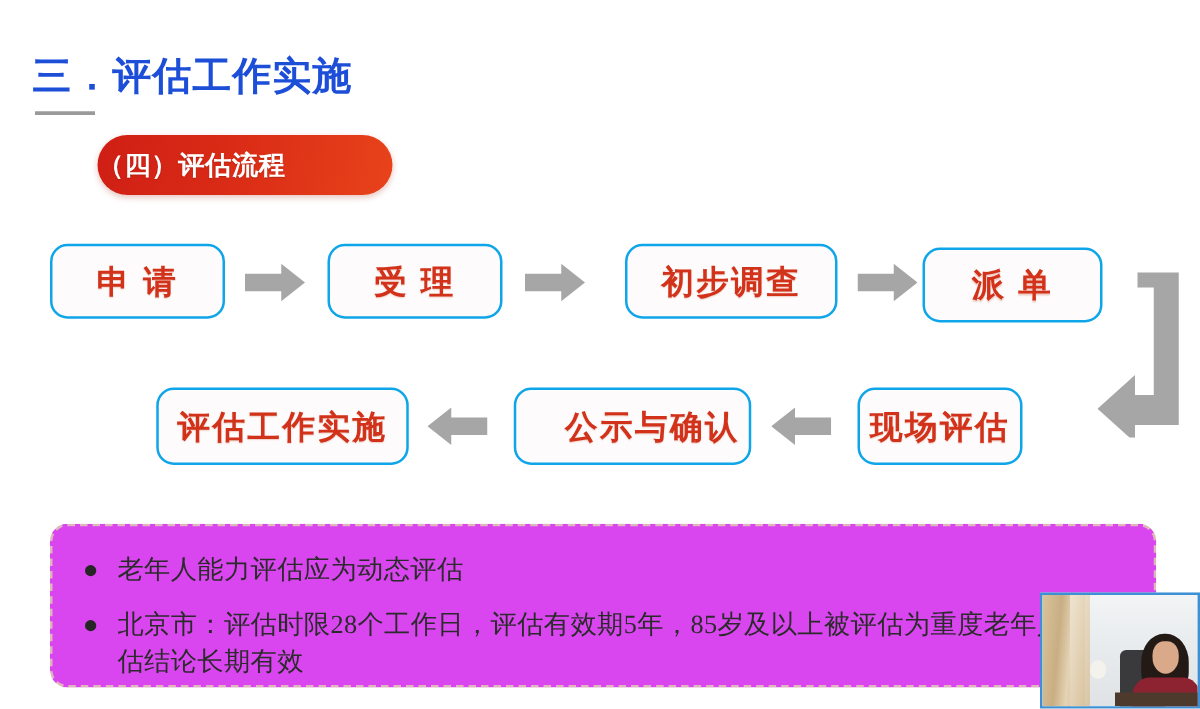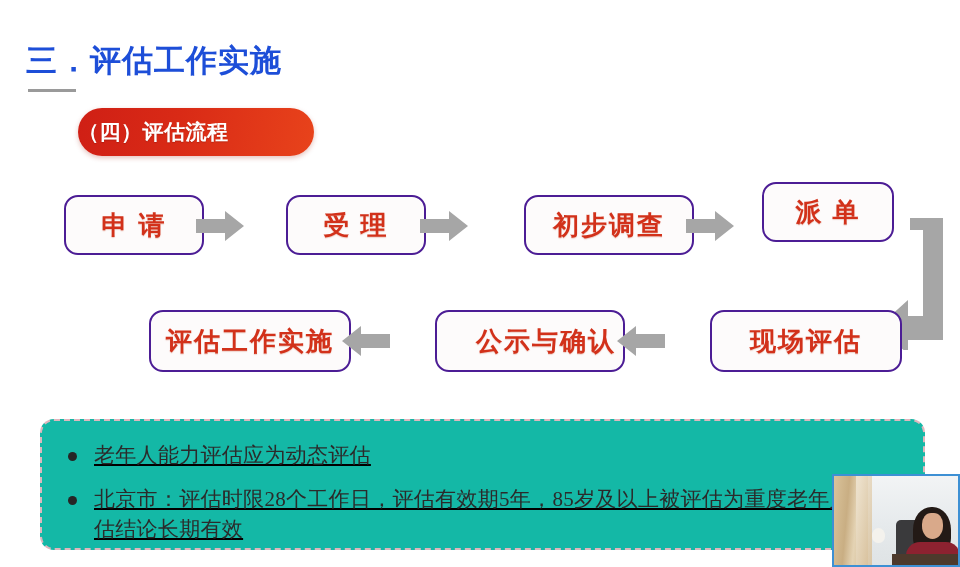--- a/index.html
+++ b/index.html
@@ -60,28 +60,27 @@
     font-size: 21px;
     font-weight: bold;
     letter-spacing: 0.5px;
     white-space: nowrap;
     text-shadow: 0 1px 1px rgba(120,20,10,0.35);
   }
 
   
   .flow-box {
     position: absolute;
-    border: 2px solid #4c1d95;
+    border: 2px solid #0ea5e9;
     border-radius: 14px;
     background: #fdfbfb;
     display: flex;
     align-items: center;
     justify-content: center;
     box-sizing: border-box;
-    margin-left: 24px;
   }
   .flow-label {
     color: #d2311a;
     font-size: 26px;
     font-weight: bold;
     letter-spacing: 2px;
     white-space: nowrap;
     text-shadow: 0 1px 1px rgba(190,70,40,0.25);
   }
 
@@ -93,23 +92,22 @@
 
   
   .bullet-panel {
     position: absolute;
     left: 40px;
     top: 419px;
     width: 885px;
     height: 131px;
     border: 2px dashed #e0b6bd;
     border-radius: 14px;
-    background: #14b8a6;
+    background: #d946ef;
     box-sizing: border-box;
-    text-decoration: underline;
   }
   .bullet-list {
     margin: 0;
     padding: 20px 22px 0 26px;
   }
   .bullet-item {
     display: flex;
     align-items: flex-start;
     margin-bottom: 14px;
     font-family: "Liberation Serif", "DejaVu Serif", serif;
@@ -239,21 +237,21 @@
   <div class="flow-box" style="left:500px; top:195px; width:170px; height:60px;">
     <span class="flow-label">初步调查</span>
   </div>
 
   <div class="arrow" style="left:686px; top:211px;">
     <svg width="48" height="30" viewBox="0 0 48 30" aria-hidden="true">
       <polygon points="0,8 29,8 29,0 48,15 29,30 29,22 0,22" fill="#a6a6a6"></polygon>
     </svg>
   </div>
 
-  <div class="flow-box" style="left:738px; top:182px; width:132px; height:60px;">
+  <div class="flow-box" style="left:738px; top:198px; width:144px; height:60px;">
     <span class="flow-label">派 单</span>
   </div>
 
   <div class="arrow" style="left:878px; top:218px;">
     <svg width="82" height="132" viewBox="0 0 82 132" aria-hidden="true">
       <polygon points="32,0 65,0 65,128 30,128 30,142 0,115 30,88 30,104 45,104 45,18 32,18" fill="#a6a6a6" transform="translate(0,-6)"></polygon>
     </svg>
   </div>
 
   <div class="flow-box" style="left:125px; top:310px; width:202px; height:62px;">
@@ -269,21 +267,21 @@
   <div class="flow-box" style="left:411px; top:310px; width:190px; height:62px;padding-left:32px;">
     <span class="flow-label">公示与确认</span>
   </div>
 
   <div class="arrow" style="left:617px; top:326px;">
     <svg width="48" height="30" viewBox="0 0 48 30" aria-hidden="true">
       <polygon points="48,8 19,8 19,0 0,15 19,30 19,22 48,22" fill="#a6a6a6"></polygon>
     </svg>
   </div>
 
-  <div class="flow-box" style="left:686px; top:310px; width:192px; height:62px;">
+  <div class="flow-box" style="left:686px; top:310px; width:132px; height:62px;">
     <span class="flow-label">现场评估</span>
   </div>
 
   <div class="bullet-panel">
     <div class="bullet-list">
       <div class="bullet-item">
         <span class="bullet-dot"></span>
         <span class="bullet-text">老年人能力评估应为动态评估</span>
       </div>
       <div class="bullet-item">

